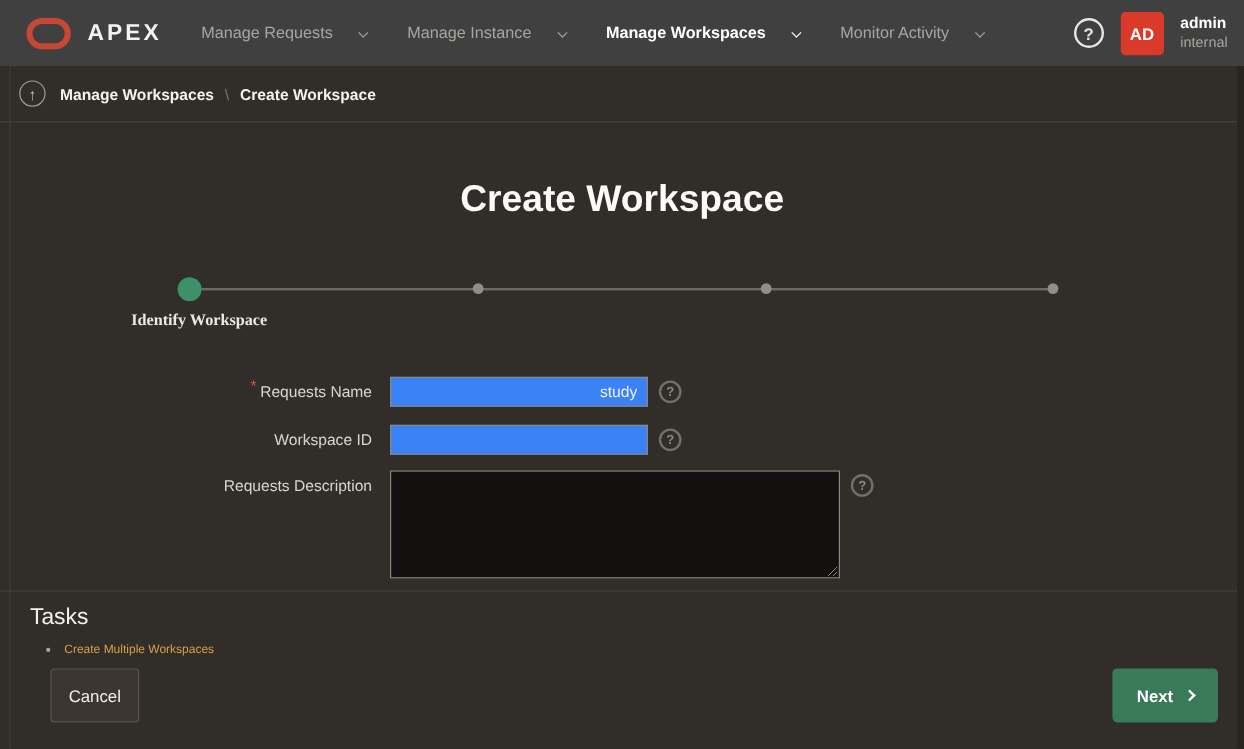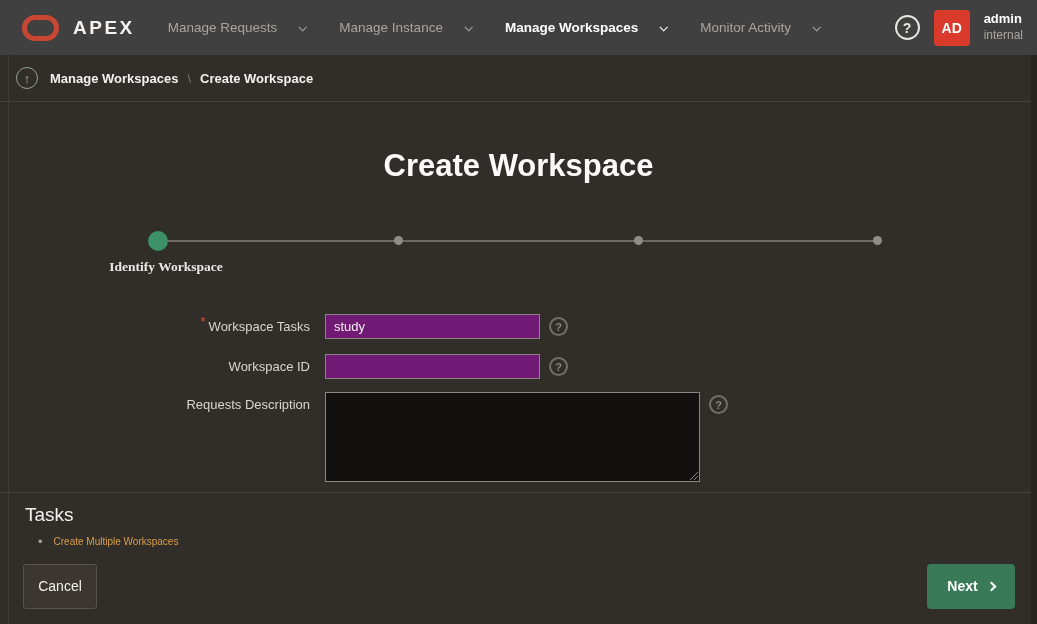--- a/index.html
+++ b/index.html
@@ -97,23 +97,23 @@
   .f-label {
     width:310px; text-align:right; color:#D9D6D1; font-size:13px;
     padding-top:5px; line-height:1.2;
   }
   .required-marker {
     color:#E0503C; font-size:13px; display:inline-block;
     transform:translateY(-5px); margin-right:3px;
   }
   .f-ctrl { margin-left:15px; position:relative; }
   .text-input {
-    width:215px; height:25px; background:#701a75; border:1px solid #8A857E;
+    width:215px; height:25px; background:#3b82f6; border:1px solid #8A857E;
     color:#F2F0EE; font-size:13px; font-family:"Liberation Sans", sans-serif;
-    padding:0 8px; outline:none;
+    padding:0 8px; outline:none;text-align:right;
   }
   .textarea {
     width:375px; height:90px; background:#121110; border:1px solid #8A857E;
     color:#F2F0EE; font-size:13px; font-family:"Liberation Sans", sans-serif;
     padding:4px 8px; outline:none; resize:none; display:block;
   }
   .grip {
     position:absolute; right:2px; bottom:2px; width:10px; height:10px;
     background:repeating-linear-gradient(135deg, transparent, transparent 2px, #8A857E 2px, #8A857E 3px);
     clip-path:polygon(100% 0, 100% 100%, 0 100%);
@@ -128,22 +128,23 @@
 
   
   .tasks { height:78px; border-top:1px solid #48433D; padding:11px 0 0 25px; }
   .tasks-title { color:#F2F0ED; font-size:19px; font-weight:normal; margin-bottom:8px; }
   .task-item { display:flex; align-items:center; padding-left:13px; }
   .bullet { color:#A9A49E; font-size:13px; margin-right:11px; }
   .task-link { color:#DC9F49; font-size:10px; cursor:pointer; text-decoration:none; }
 
   
   .footer {
-    height:54px; display:flex; align-items:center; justify-content:space-between;
+    height:54px; display:flex; align-items:flex-end; justify-content:space-between;
     padding:0 22px 22px 23px;
+    margin-left:19px;
   }
   .btn-cancel {
     min-width:74px; height:45px; background:#3B3631; border:1px solid #59534C;
     border-radius:3px; color:#F2F0ED; font-size:14px;
     font-family:"Liberation Sans", sans-serif; cursor:pointer; padding:0 14px;
   }
   .btn-next {
     min-width:88px; height:45px; background:#397A58; border:none; border-radius:4px;
     color:#FFFFFF; font-weight:bold; font-size:14px;
     font-family:"Liberation Sans", sans-serif; cursor:pointer;
@@ -224,21 +225,21 @@
       <span class="dot-small"></span>
     </div>
     <div class="t-step" style="left:100%;">
       <span class="dot-small"></span>
     </div>
   </div>
 
   <div class="form">
     <div class="form-row">
       <div class="f-label">
-        <span class="required-marker">*</span><span>Workspace Tasks</span>
+        <span class="required-marker">*</span><span>Requests Name</span>
       </div>
       <div class="f-ctrl">
         <input class="text-input" type="text" value="study" style="">
       </div>
       <span class="f-help">
         <span>?</span>
       </span>
     </div>
 
     <div class="form-row">

